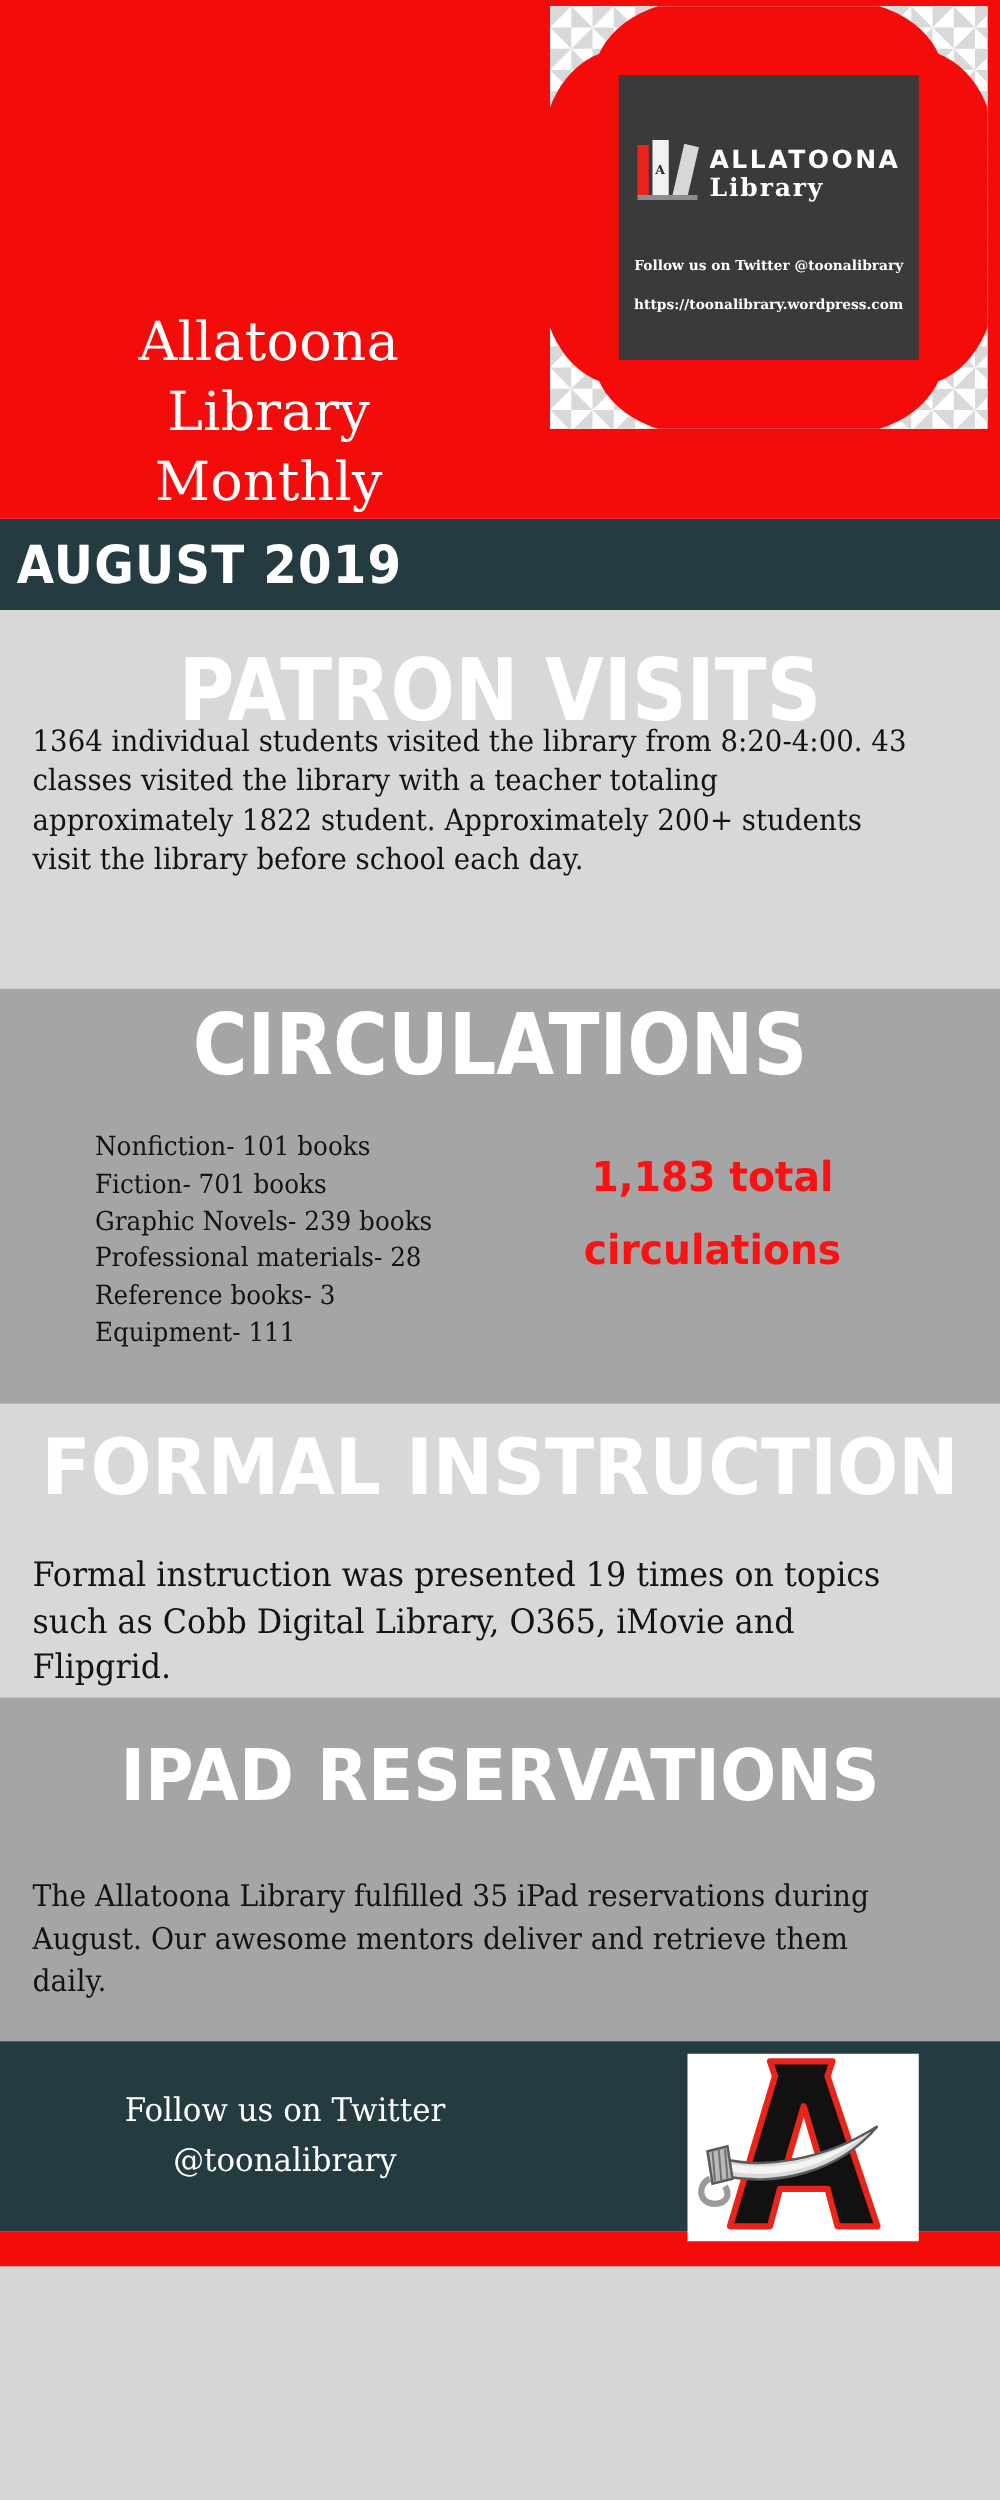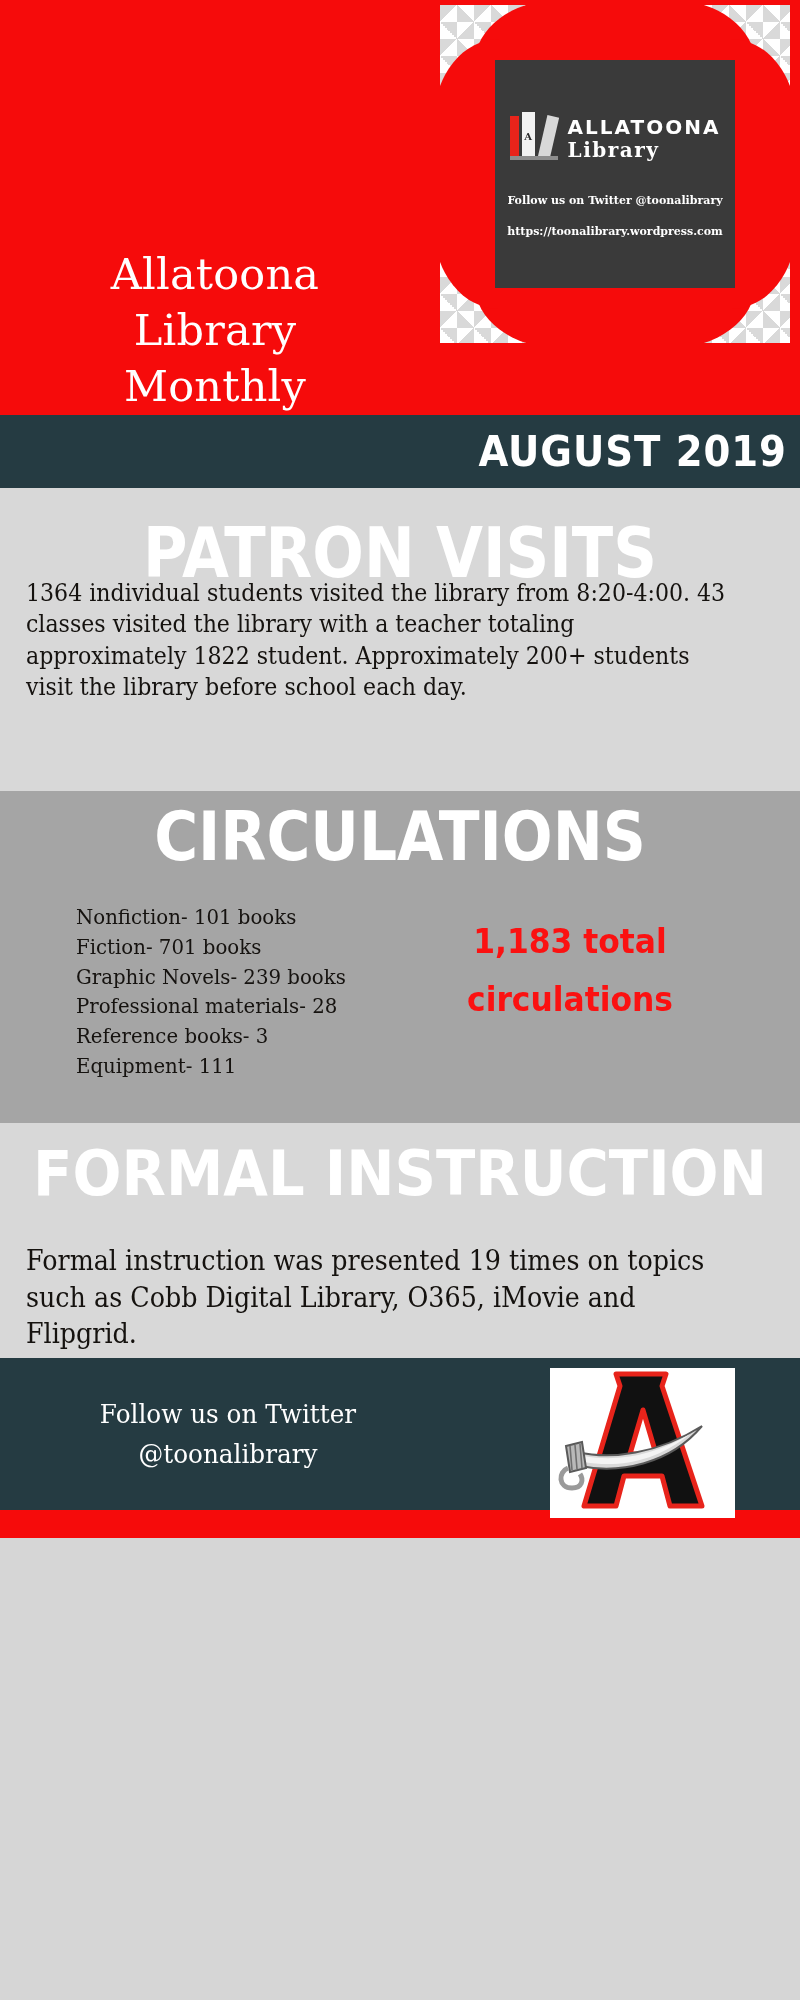--- a/index.html
+++ b/index.html
@@ -142,41 +142,41 @@
   }
   .logo-library {
     font-family: "DejaVu Serif", serif;
     font-size: 20px;
     font-weight: bold;
     letter-spacing: 1.5px;
     color: #ffffff;
     margin-top: 3px;
   }
   .card-follow {
-    margin-top: 34px;
+    margin-top: 46px;
     font-family: "DejaVu Serif", serif;
     font-size: 11px;
     font-weight: bold;
     color: #ffffff;
   }
   .card-url {
     margin-top: 18px;
     font-family: "DejaVu Serif", serif;
     font-size: 11px;
     font-weight: bold;
     color: #ffffff;
   }
 
   
   .month-banner {
     height: 73px;
     background: #253b42;
     display: flex;
     align-items: center;
-    justify-content: flex-end;
+    justify-content: flex-start;
   }
   .month-banner span {
     font-family: "DejaVu Sans", sans-serif;
     font-weight: bold;
     font-size: 42px;
     color: #ffffff;
     letter-spacing: 1px;
     transform: scaleX(0.92);
   }
 
@@ -384,20 +384,24 @@
       <div>1,183 total</div>
       <div>circulations</div>
     </div>
   </div>
 
   <div class="section sec-light" id="formal">
     <div class="sec-head">FORMAL INSTRUCTION</div>
     <div class="body-text">Formal instruction was presented 19 times on topics such as Cobb Digital Library, O365, iMovie and Flipgrid.</div>
   </div>
 
+  <div class="section sec-gray" id="ipad">
+    <div class="sec-head">IPAD RESERVATIONS</div>
+    <div class="body-text">The Allatoona Library fulfilled 35 iPad reservations during August. Our awesome mentors deliver and retrieve them daily.</div>
+  </div>
 
   <div class="section sec-dark" id="footer">
     <div id="footer-text">
       <div>Follow us on Twitter</div>
       <div>@toonalibrary</div>
     </div>
     <div class="mascot">
       <svg width="185" height="150" viewBox="0 0 185 150">
 
         <path d="M92 6 L66 6 L70 18 L34 138 L66 138 L74 108 L112 108 L120 138 L152 138 L112 18 L116 6 Z

